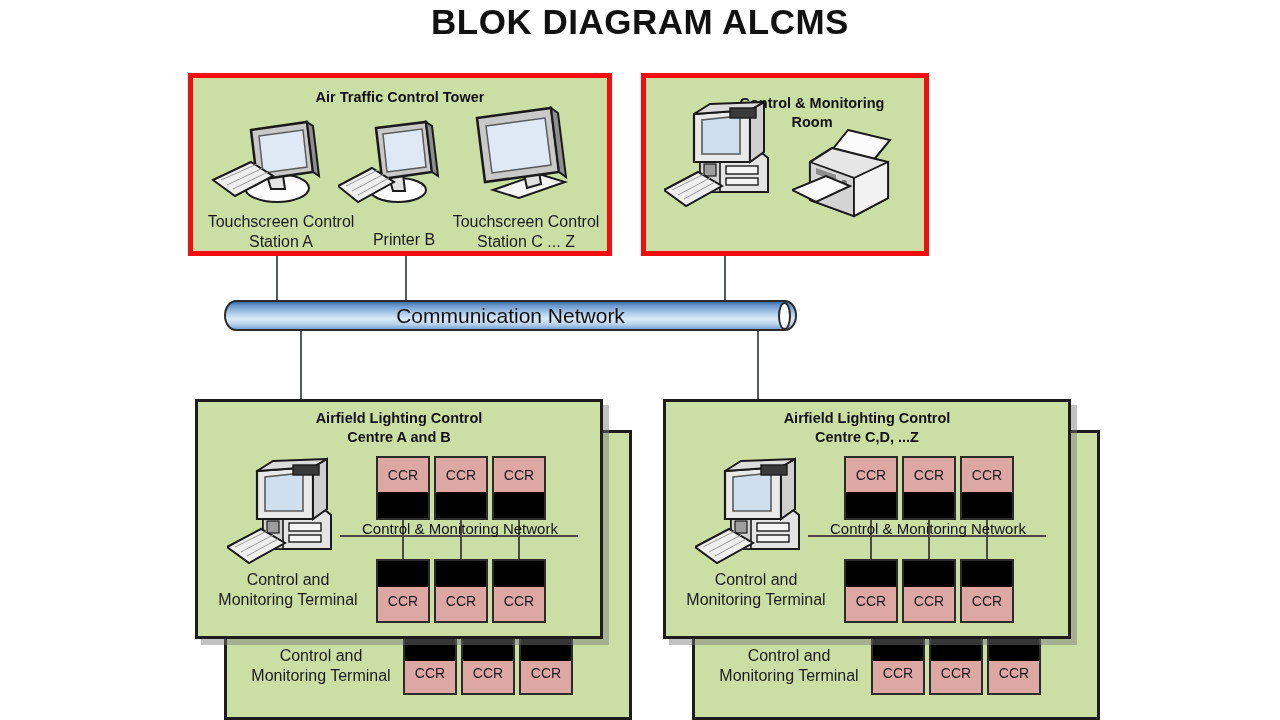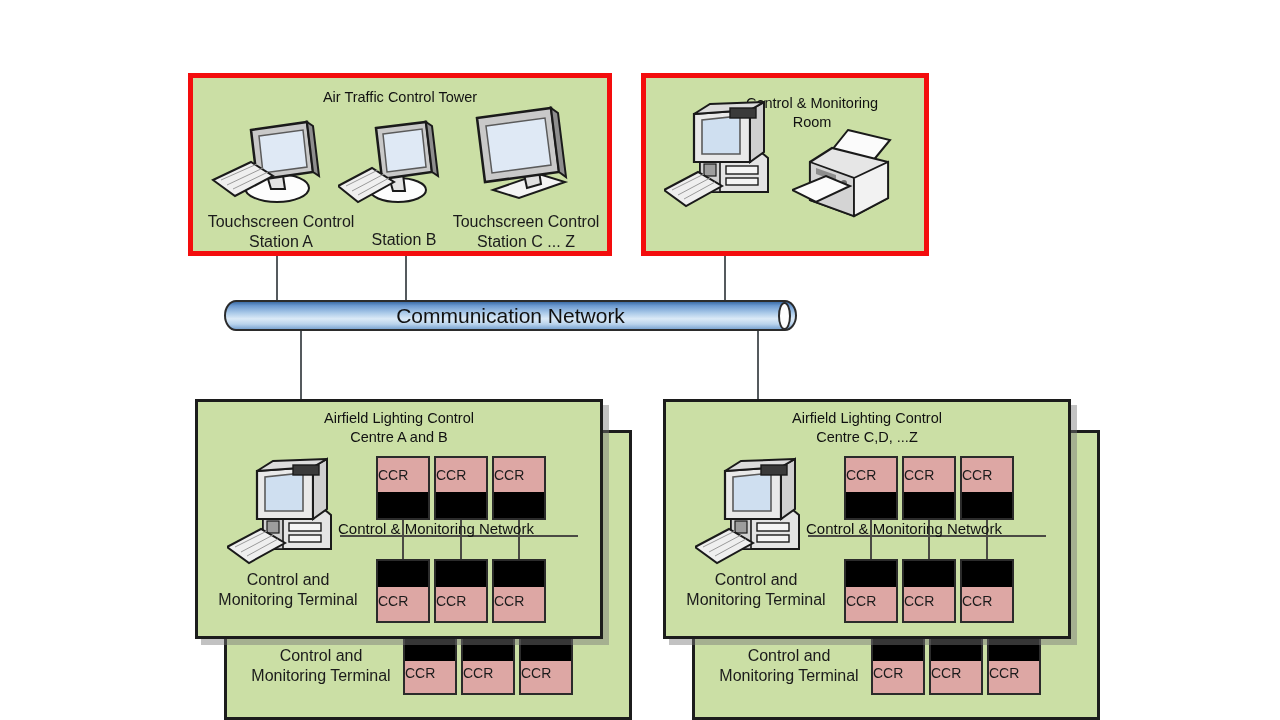--- a/index.html
+++ b/index.html
@@ -28,21 +28,21 @@
   }
   .panel-red{
     background:#cbdfa5;
     border:5px solid #f30d0d;
   }
   .panel-shadow{ box-shadow:6px 6px 0 rgba(120,120,120,.45); }
 
   .panel-title{
     position:absolute;left:0;right:0;
     text-align:center;
-    font-size:14.5px;font-weight:normal;color:#111;
+    font-size:14.5px;font-weight:bold;color:#111;
     line-height:19px;
   }
 
   .cap{
     position:absolute;
     text-align:center;
     font-size:16px;color:#1b1b1b;line-height:20px;
     white-space:pre-line;
   }
 
@@ -75,41 +75,42 @@
     position:absolute;box-sizing:border-box;
     border:2px solid #2b2b2b;
     background:#dda7a4;
     display:flex;
   }
   .ccr .band{position:absolute;left:0;right:0;background:#000;}
   .ccr-top .band{bottom:0;height:26px;}
   .ccr-bot .band{top:0;height:26px;}
   .ccr-label{
     position:absolute;left:0;right:0;
-    font-size:14px;color:#1b1b1b;text-align:left;
+    font-size:14px;color:#1b1b1b;text-align:center;
   }
   .ccr-top .ccr-label{top:9px;}
   .ccr-bot .ccr-label{bottom:12px;}
 
   .cmn-line{position:absolute;height:2px;background:#4a4a44;}
   .cmn-label{
-    position:absolute;
+    position:absolute;text-align:center;
     font-size:15px;color:#111;white-space:nowrap;
   }
   .tick{position:absolute;width:2px;background:#4a4a44;}
 
   
   .icon{position:absolute;}
   .icon svg{display:block;}
 </style>
 </head>
 <body>
 
 <div id="stage">
 
+  <div class="title">BLOK DIAGRAM ALCMS</div>
 
   <div class="vline" style="left:276px;top:255px;height:49px;"></div>
   <div class="vline" style="left:405px;top:255px;height:49px;"></div>
   <div class="vline" style="left:724px;top:255px;height:49px;"></div>
   <div class="vline" style="left:300px;top:330px;height:70px;"></div>
   <div class="vline" style="left:757px;top:330px;height:70px;"></div>
 
   <div class="panel panel-red" style="left:188px;top:73px;width:424px;height:183px;">
     <div class="panel-title" style="top:10px;">Air Traffic Control Tower</div>
 
@@ -139,21 +140,21 @@
         <path d="M45 20 L84 15 L88 53 L49 58 Z" fill="#dfe9f5" stroke="#5a5a5a" stroke-width="1.5"></path>
         <path d="M88 8 L94 12 L100 62 L94 58 Z" fill="#8e8e8e" stroke="#1a1a1a" stroke-width="2"></path>
         <path d="M0 72 L34 54 L56 68 L20 88 Z" fill="#efefef" stroke="#1a1a1a" stroke-width="2"></path>
         <g stroke="#9a9a9a" stroke-width="1">
           <path d="M8 72 L40 56"></path>
             <path d="M14 77 L46 60"></path>
             <path d="M20 81 L51 64"></path>
         </g>
       </svg>
     </span>
-    <div class="cap" style="left:146px;top:152px;width:130px;">Station B</div>
+    <div class="cap" style="left:146px;top:152px;width:130px;">Printer B</div>
 
     <span class="icon" style="left:268px;top:24px;">
       <svg width="110" height="106" viewBox="0 0 110 106">
         <path d="M32 88 L78 72 L104 80 L58 96 Z" fill="#f4f4f4" stroke="#1a1a1a" stroke-width="2"></path>
         <path d="M60 58 L66 86 L80 82 L76 56 Z" fill="#e0e0e0" stroke="#1a1a1a" stroke-width="2"></path>
         <path d="M16 16 L90 6 L98 70 L24 80 Z" fill="#c9c9c9" stroke="#1a1a1a" stroke-width="2.5"></path>
         <path d="M25 24 L84 16 L90 63 L31 71 Z" fill="#dfe9f5" stroke="#5a5a5a" stroke-width="1.5"></path>
         <path d="M90 6 L97 11 L105 75 L98 70 Z" fill="#8e8e8e" stroke="#1a1a1a" stroke-width="2"></path>
       </svg>
     </span>

